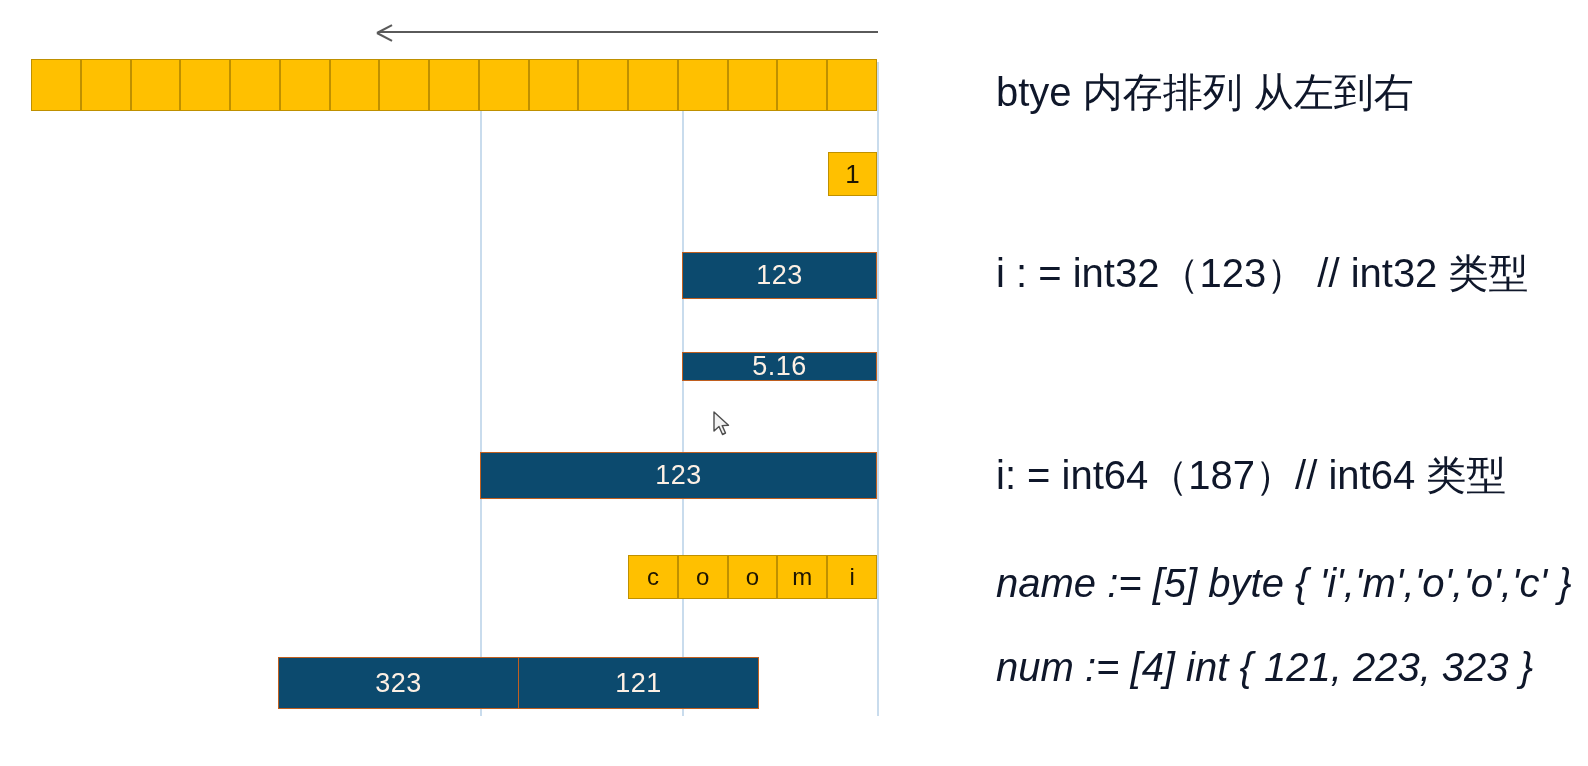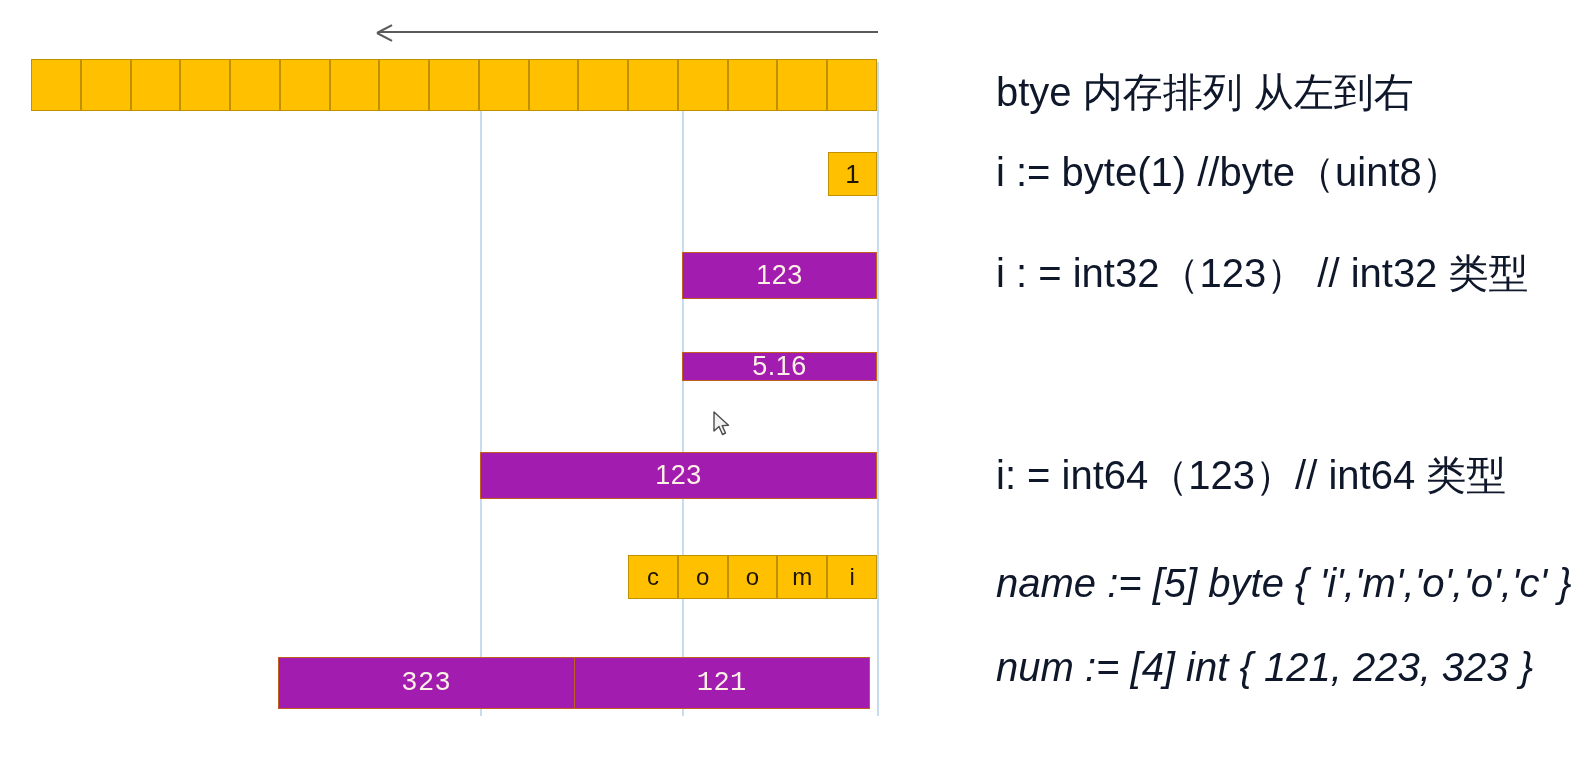--- a/index.html
+++ b/index.html
@@ -58,21 +58,21 @@
   
   .bar{
     position:absolute;
     box-sizing:border-box;
     display:flex;
     align-items:center;
     justify-content:center;
     color:#fdf0e4;
     font-size:27px;
     letter-spacing:.5px;
-    background:#a21caf;
+    background:#0c4a6e;
     border:1.5px solid #c05f1f;
   }
   .bar.segmented{padding:0;}
   .bar-seg{
     box-sizing:border-box;
     flex:1 1 0;
     height:100%;
     display:flex;align-items:center;justify-content:center;
     border-right:1.5px solid #c05f1f;
     color:#fdf0e4;
@@ -180,33 +180,32 @@
         <span>o</span>
       </div>
     <div class="char-cell">
         <span>m</span>
       </div>
     <div class="char-cell">
         <span>i</span>
       </div>
   </div>
 
-  <div class="bar segmented" style="left:278px;top:657px;width:592px;height:52px;font-family:Liberation Mono, monospace;">
+  <div class="bar segmented" style="left:278px;top:657px;width:481px;height:52px;">
     <div class="bar-seg">
         <span>323</span>
       </div>
     <div class="bar-seg">
         <span>121</span>
       </div>
   </div>
 
   <div class="caption" style="top:72px;">btye 内存排列 从左到右</div>
-  <div class="caption" style="top:152px;">i := byte(1)  //byte（uint8）</div>
   <div class="caption" style="top:253px;text-align:center;">i : = int32（123）   // int32 类型</div>
-  <div class="caption" style="top:455px;">i: = int64（123）// int64 类型</div>
+  <div class="caption" style="top:455px;">i: = int64（187）// int64 类型</div>
   <div class="caption" style="top:563px;font-style:italic;">name := [5] byte { 'i','m','o','o','c' }</div>
   <div class="caption" style="top:647px;font-style:italic;">num := [4] int { 121, 223, 323 }</div>
 
   <svg id="mouse-cursor" viewBox="0 0 20 26" style="left:712px;top:411px;">
     <path d="M2,1 L2,20 L7,15.5 L10.5,23.5 L13.5,22 L10.2,14.6 L16.5,14.2 Z" fill="#f2f2f2" stroke="#4d4d4d" stroke-width="1.4" stroke-linejoin="round"></path>
   </svg>
 
 </div>
 
 </body></html>

